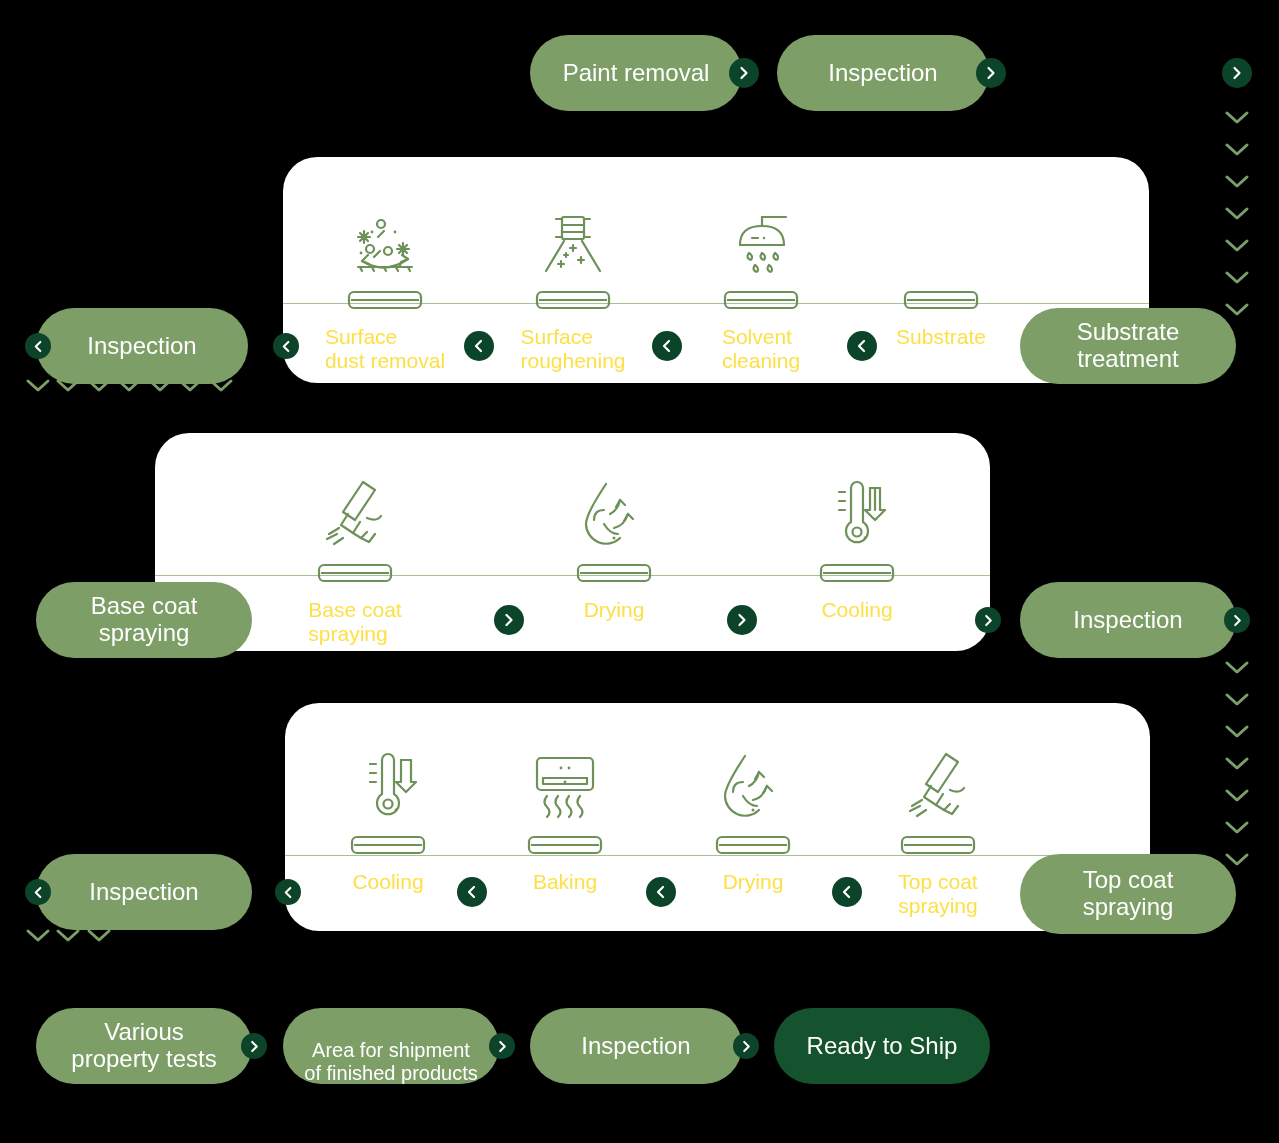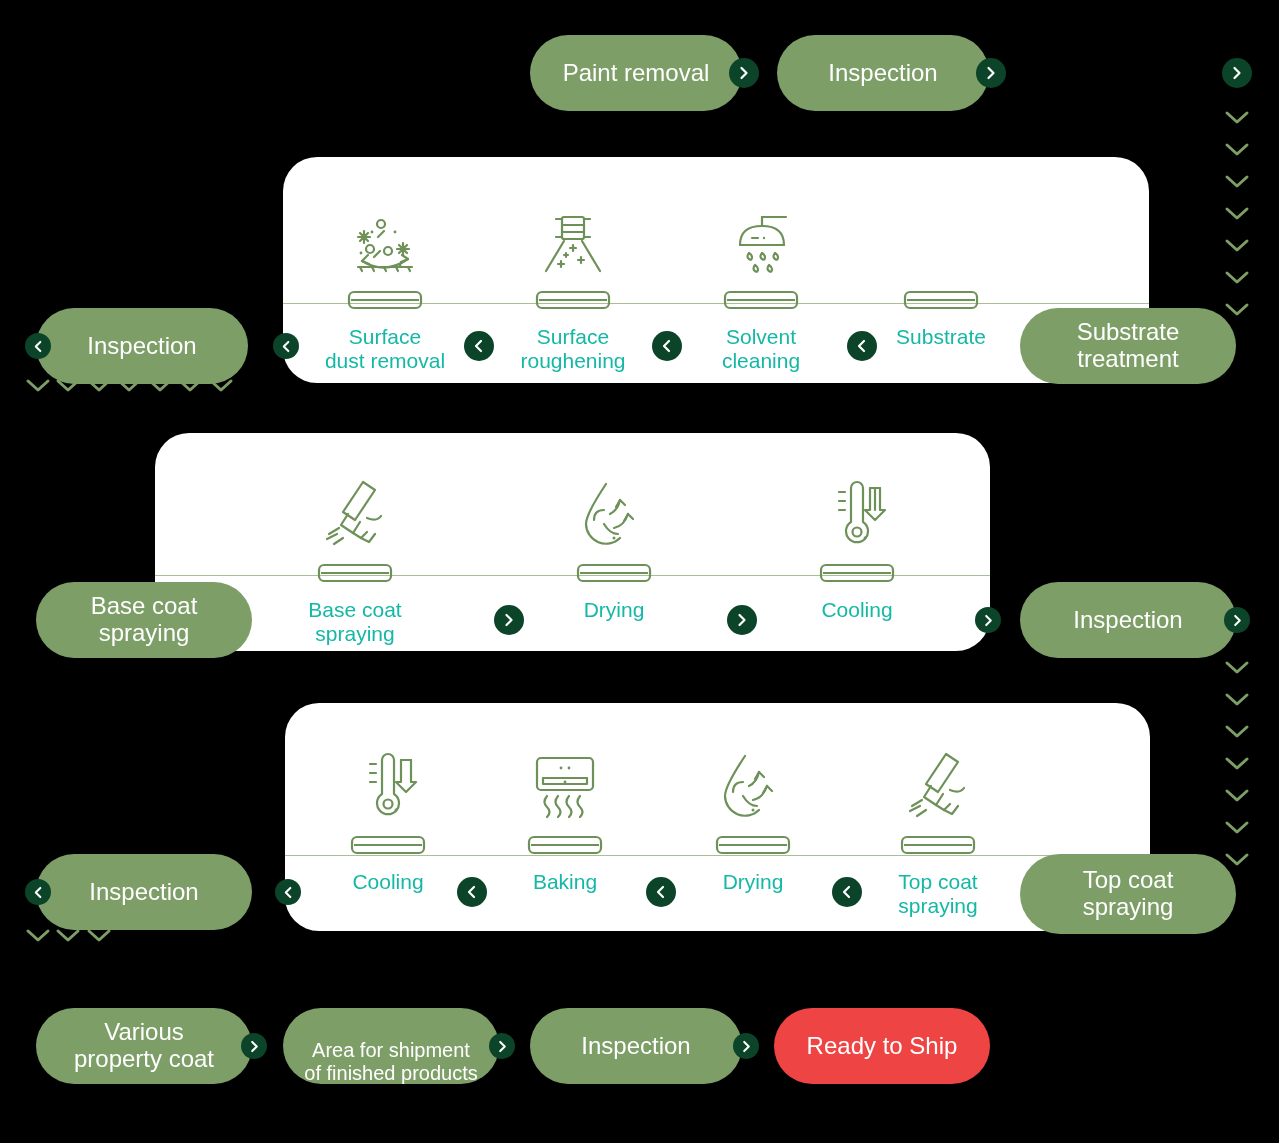--- a/index.html
+++ b/index.html
@@ -16,21 +16,21 @@
     background:#7d9e67;
     border-radius:40px;
     display:flex;align-items:center;justify-content:center;
     color:#fff;
     text-align:center;
     line-height:1.12;
     z-index:30;
     box-sizing:border-box;
     padding:0 14px;
   }
-  .pill.dark{background:#ef4444;}
+  .pill.dark{background:#14532d;}
   .pill .ptxt{display:block;white-space:pre-line;}
 
   
   .badge{
     position:absolute;
     width:30px;height:30px;border-radius:50%;
     background:#0b4429;
     display:flex;align-items:center;justify-content:center;
     z-index:40;
   }
@@ -49,21 +49,21 @@
     position:absolute;left:0;right:0;height:1px;background:#a9bf96;
   }
   .stepcol{
     position:absolute;
     display:flex;flex-direction:column;align-items:center;
     z-index:20;
   }
   .stepcol .icon{height:86px;display:flex;align-items:flex-end;justify-content:center;}
   .stepcol .bar{margin-top:8px;}
   .stepcol .lbl{
-    margin-top:14px;color:#14b8a6;text-align:center;
+    margin-top:14px;color:#fde047;
     line-height:1.14;white-space:pre-line;font-size:21px;
   }
 
   
   .chevcol{position:absolute;z-index:5;}
   .chev{width:26px;height:15px;margin-bottom:13px;}
 
   .icon svg, .bar svg{display:block;}
 </style>
 </head>
@@ -579,21 +579,21 @@
     <svg class="chev" viewBox="0 0 26 15">
         <path d="M3 3 L13 12 L23 3" fill="none" stroke="#7d9e67" stroke-width="3" stroke-linecap="round" stroke-linejoin="round"></path>
       </svg>
     <svg class="chev" viewBox="0 0 26 15">
         <path d="M3 3 L13 12 L23 3" fill="none" stroke="#7d9e67" stroke-width="3" stroke-linecap="round" stroke-linejoin="round"></path>
       </svg>
   </div>
 
   <div class="pill" style="left:36px;top:1008px;width:216px;height:76px;font-size:24px;">
     <span class="ptxt">Various
-property coat</span>
+property tests</span>
   </div>
   <div class="badge small" style="left:241px;top:1033px;">
     <svg width="11" height="13" viewBox="0 0 12 14">
       <path d="M3.5 2 L8.5 7 L3.5 12" fill="none" stroke="#ffffff" stroke-width="2.2" stroke-linecap="round" stroke-linejoin="round"></path>
     </svg>
   </div>
 
   <div class="pill" style="left:283px;top:1008px;width:216px;height:76px;font-size:20px;align-items:flex-end;">
     <span class="ptxt">Area for shipment
 of finished products</span>

